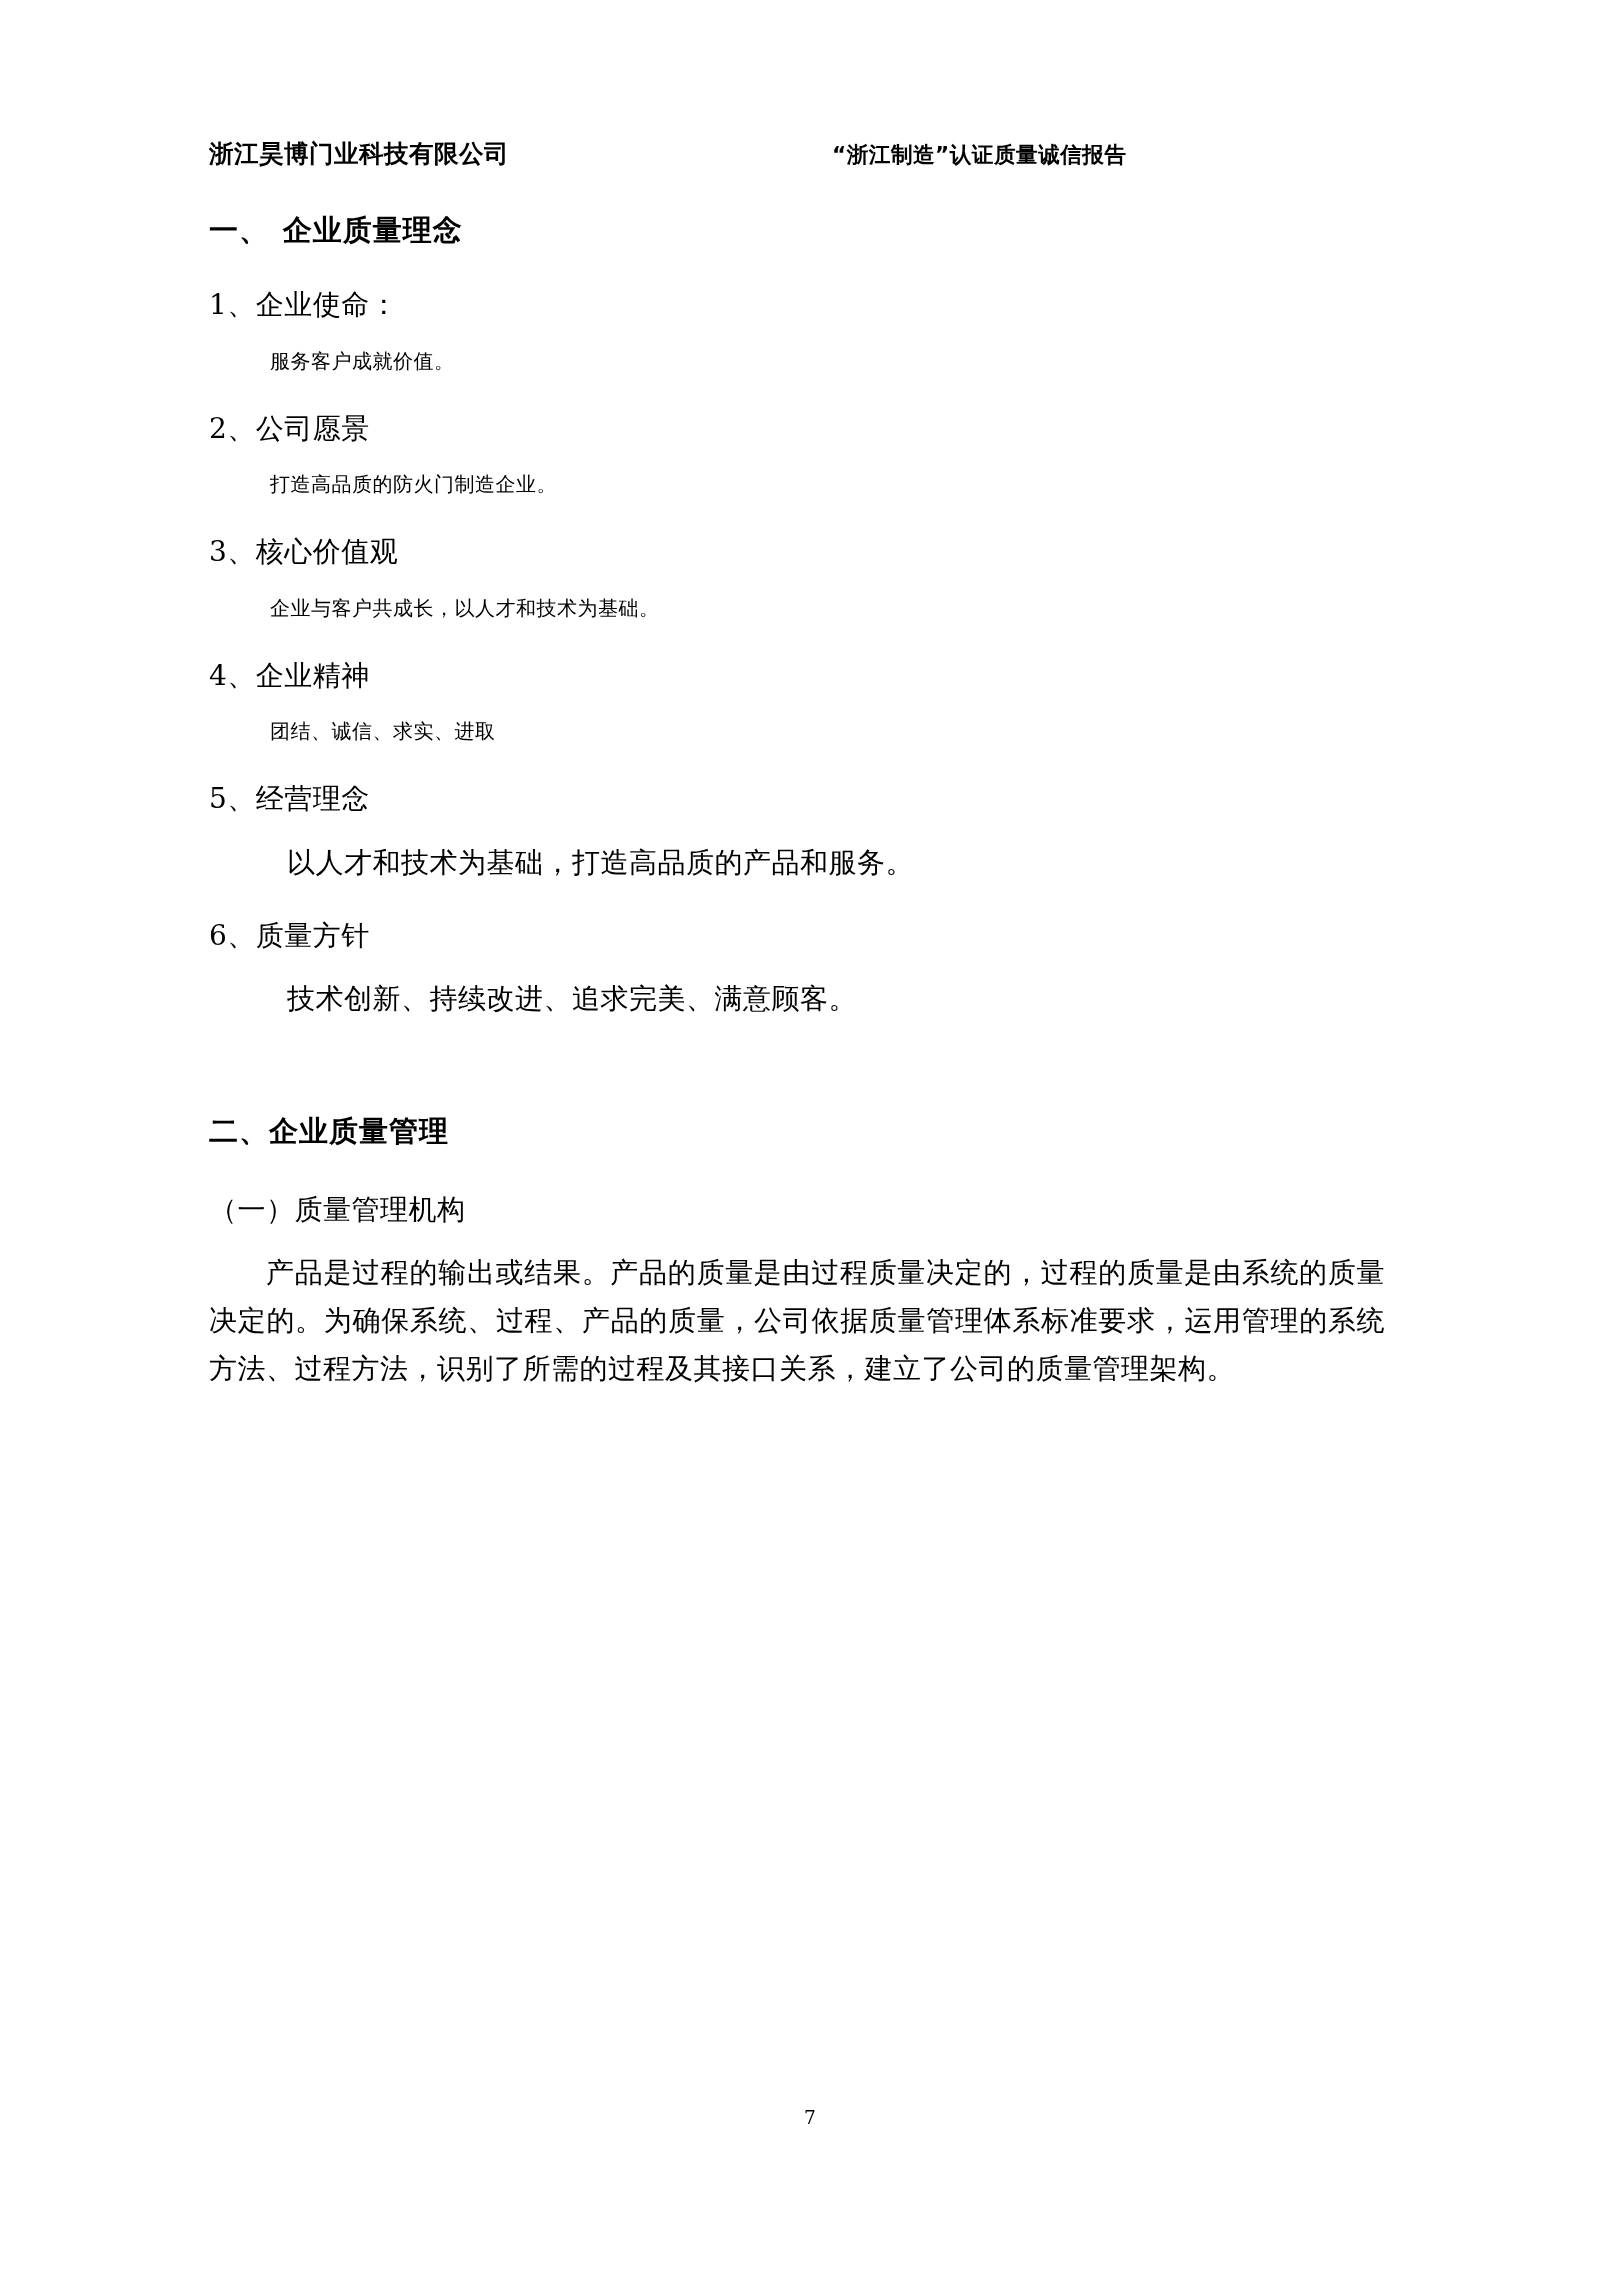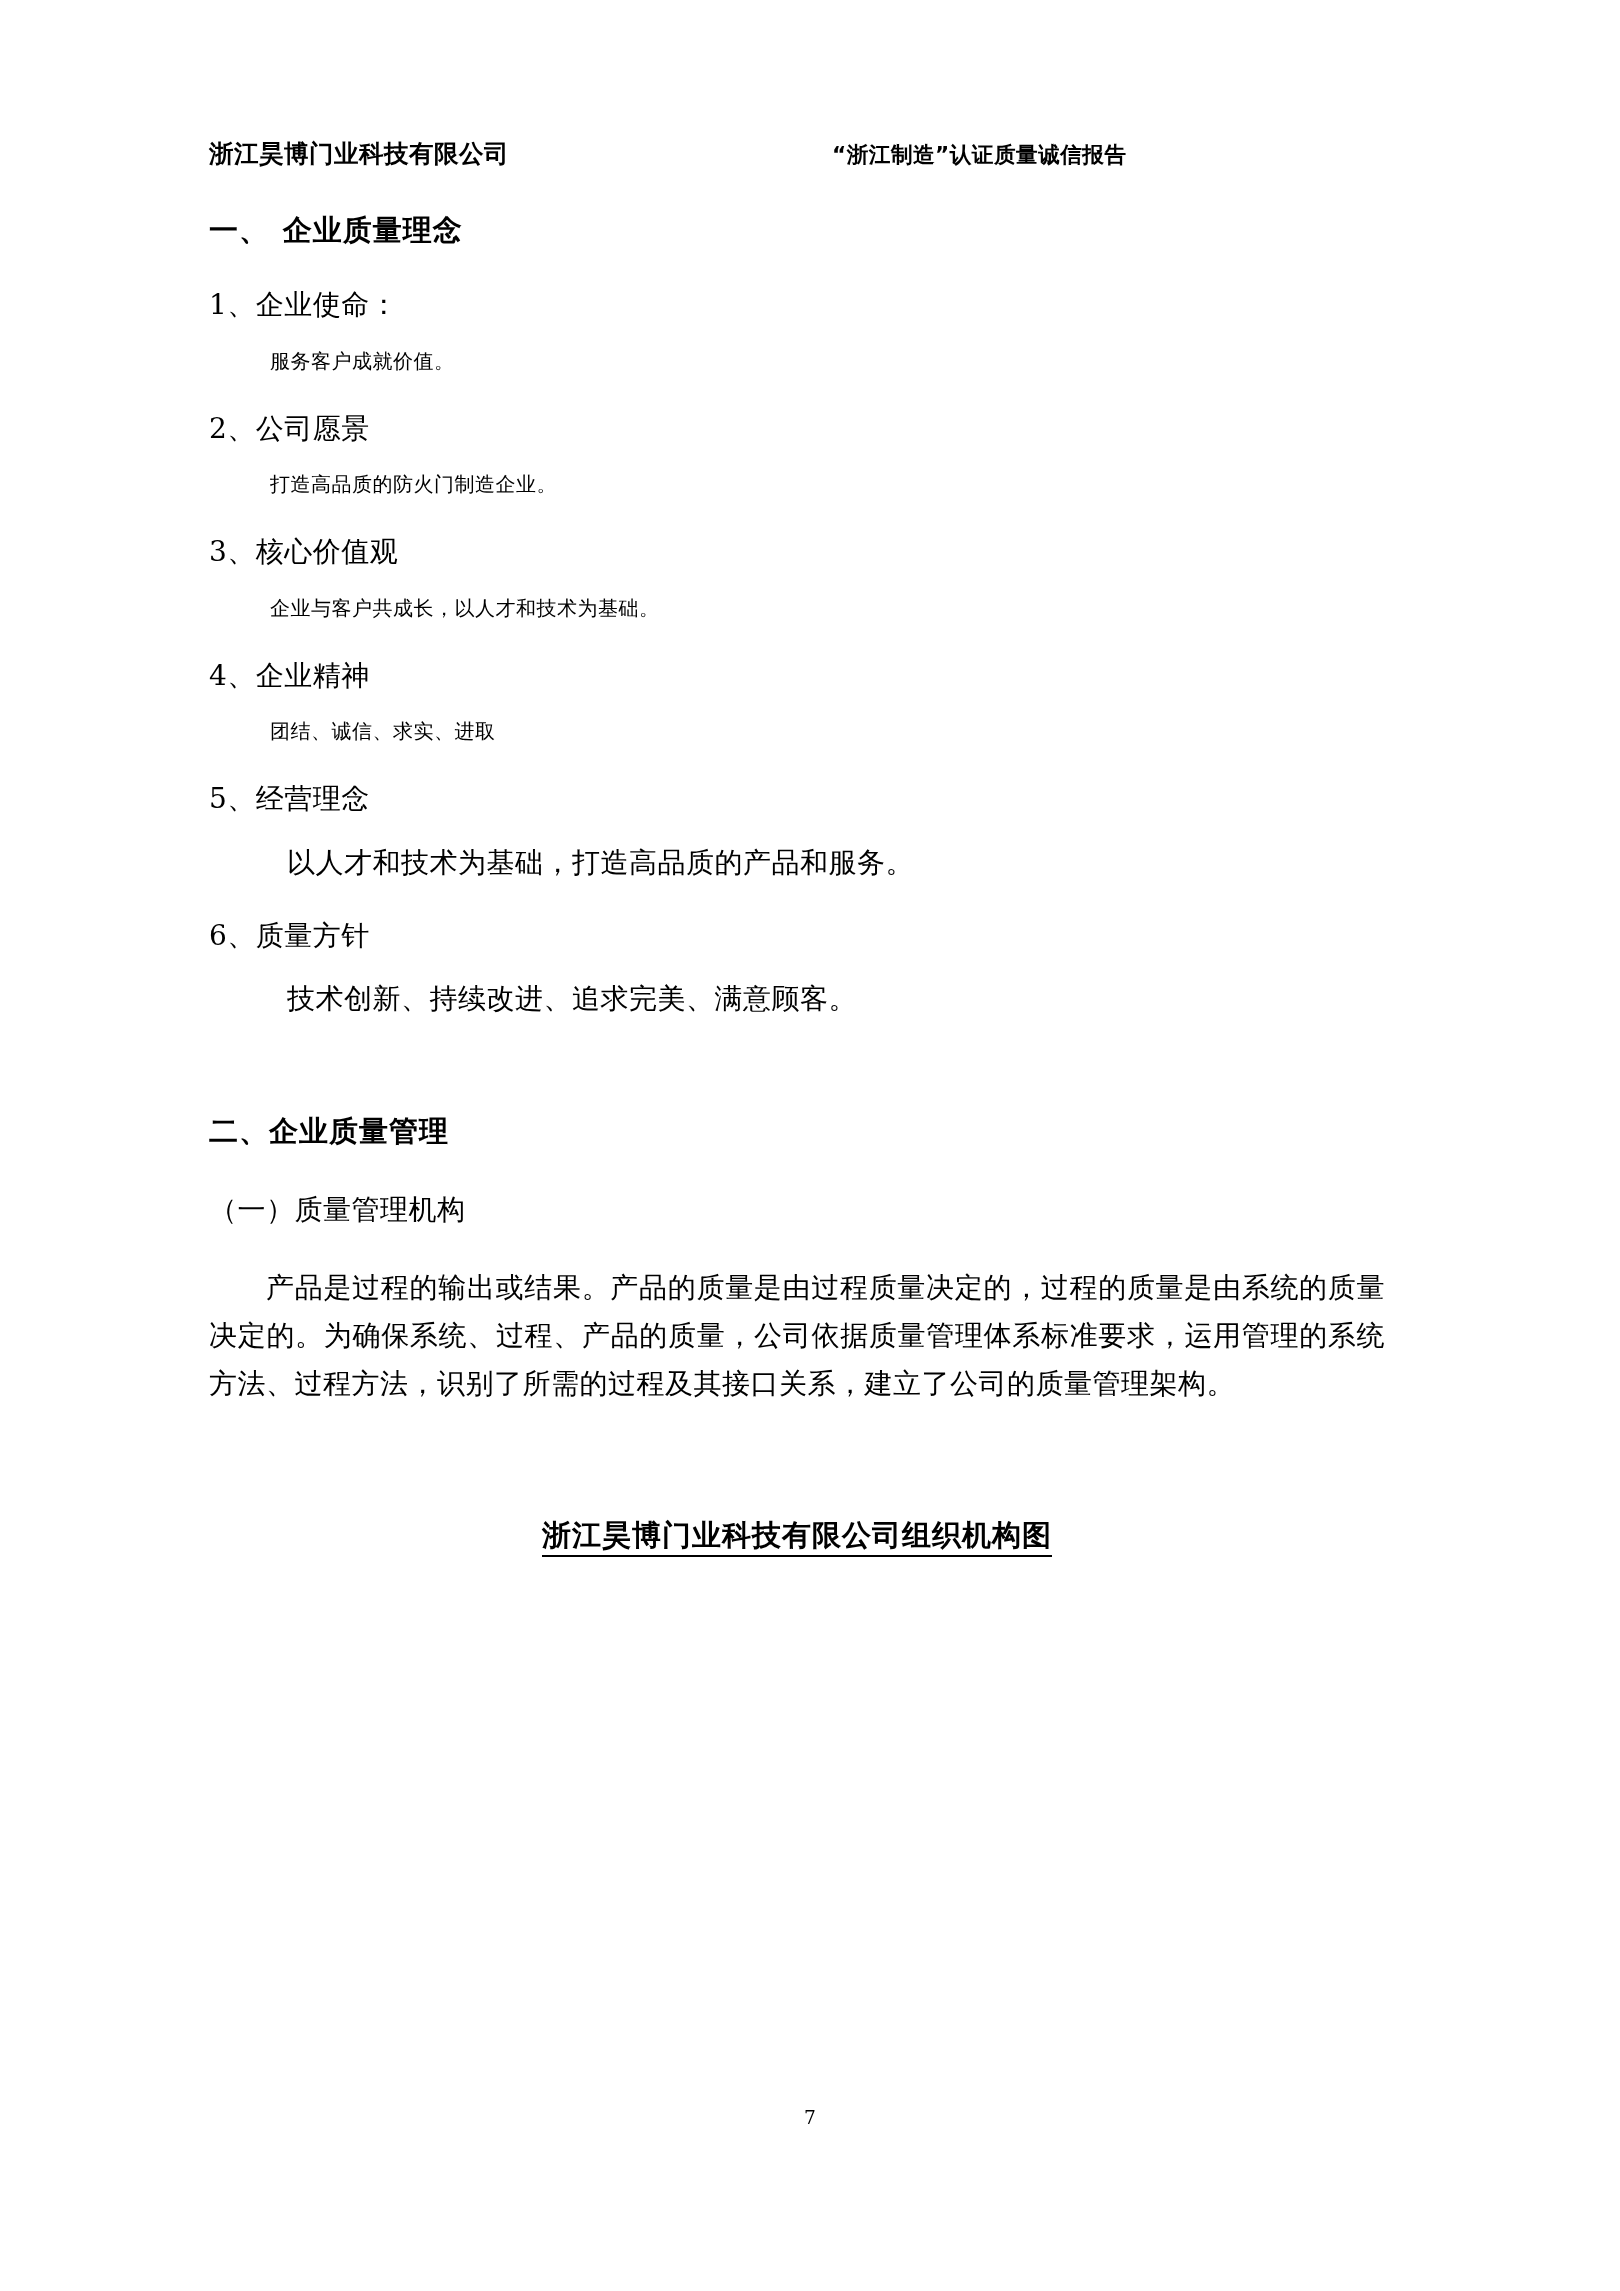--- a/index.html
+++ b/index.html
@@ -74,21 +74,21 @@
     margin-top: 94px;
     letter-spacing: 1px;
   }
   .subhead {
     font-size: 28px;
     margin-top: 39px;
     letter-spacing: 0.5px;
   }
   .para {
     font-size: 28px;
-    margin-top: 35px;
+    margin-top: 20px;
     line-height: 1.72;
     text-align: justify;
     text-justify: inter-ideograph;
     text-indent: 57px;
     letter-spacing: 0.5px;
   }
   .org-title {
     margin-top: 108px;
     text-align: center;
     font-family: "DejaVu Sans", sans-serif;
@@ -144,21 +144,18 @@
     <div class="sub-big">技术创新、持续改进、追求完美、满意顾客。</div>
 
     <div class="h-section2">
       <span class="num">二、</span><span>企业质量管理</span>
     </div>
 
     <div class="subhead">（一）质量管理机构</div>
 
     <div class="para">产品是过程的输出或结果。产品的质量是由过程质量决定的，过程的质量是由系统的质量决定的。为确保系统、过程、产品的质量，公司依据质量管理体系标准要求，运用管理的系统方法、过程方法，识别了所需的过程及其接口关系，建立了公司的质量管理架构。</div>
 
-    <div class="org-title">
-      <span>浙江昊博门业科技有限公司组织机构图</span>
-    </div>
 
   </div>
 
   <div class="page-number">7</div>
 </div>
 
 
 </body></html>

